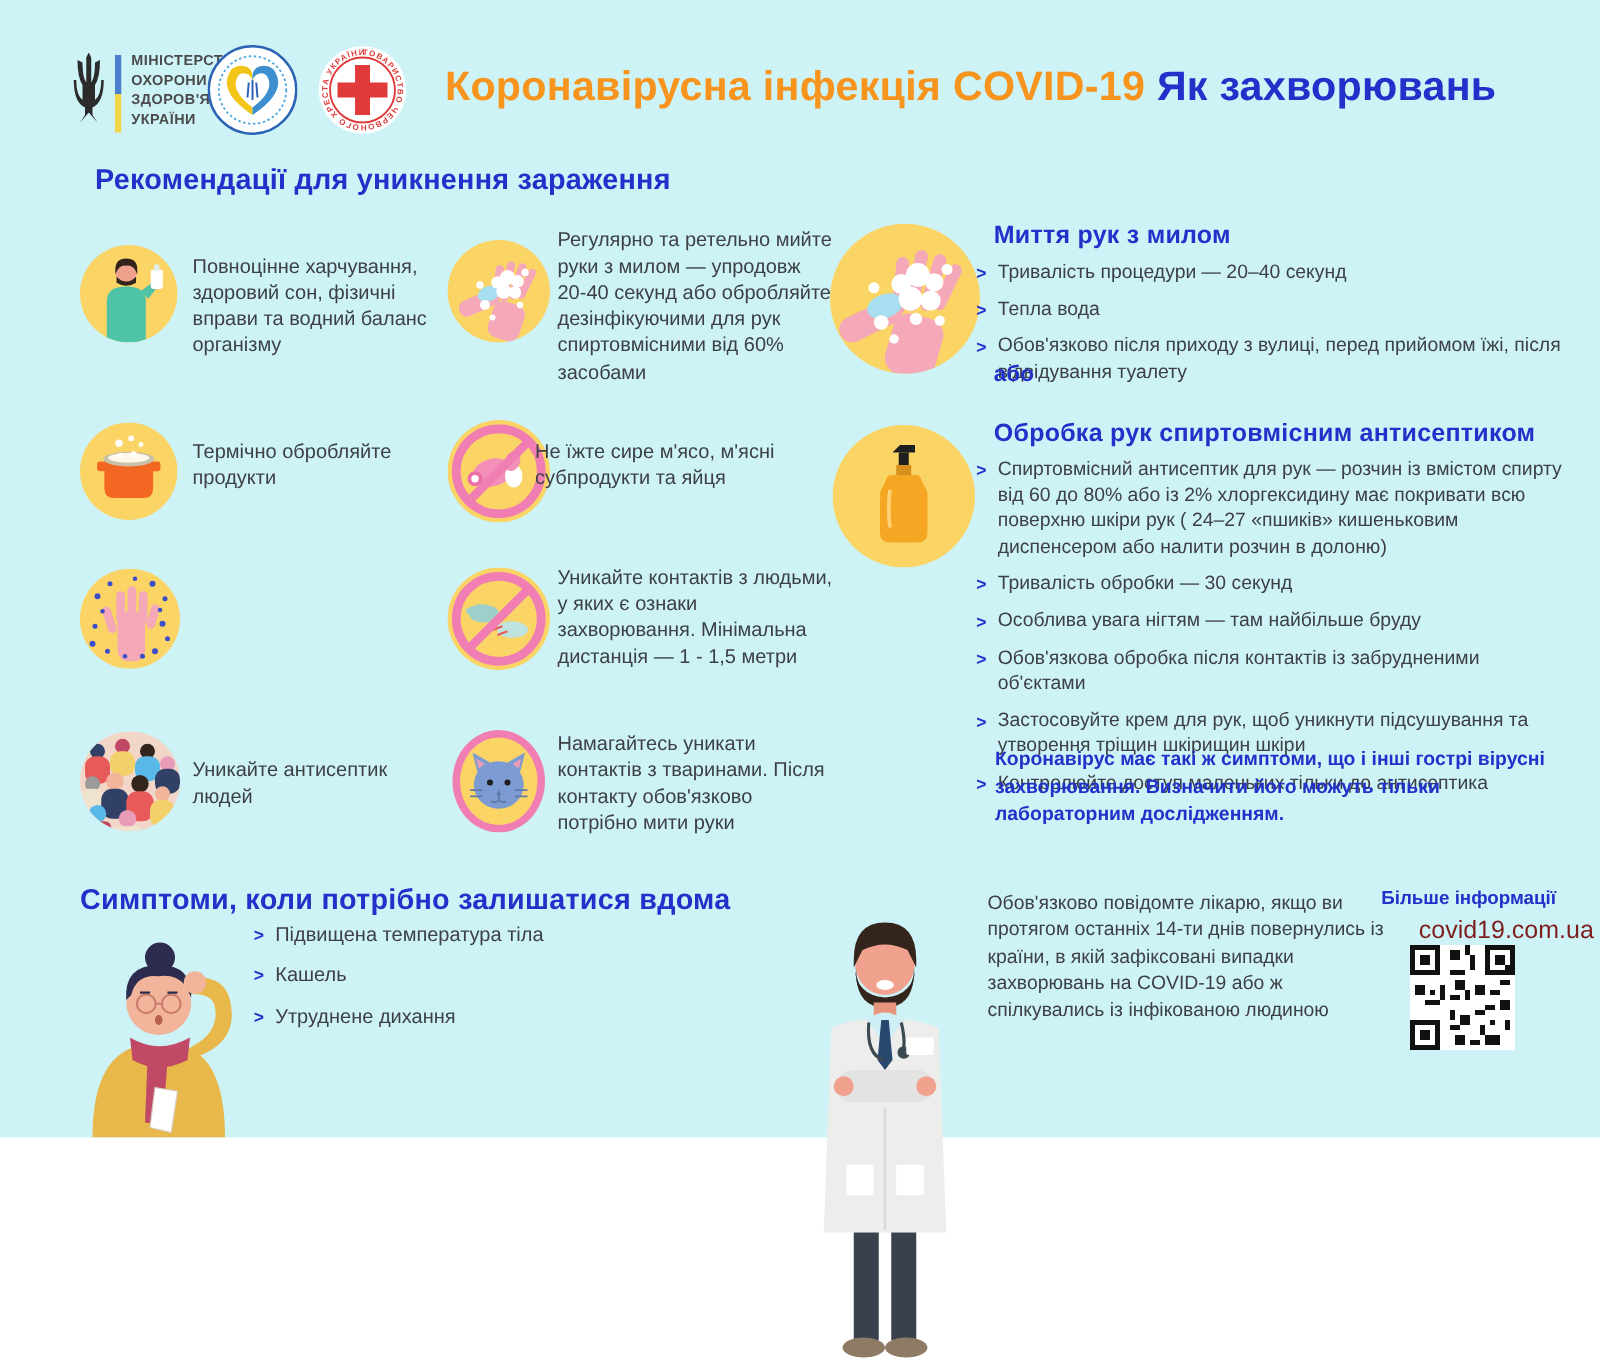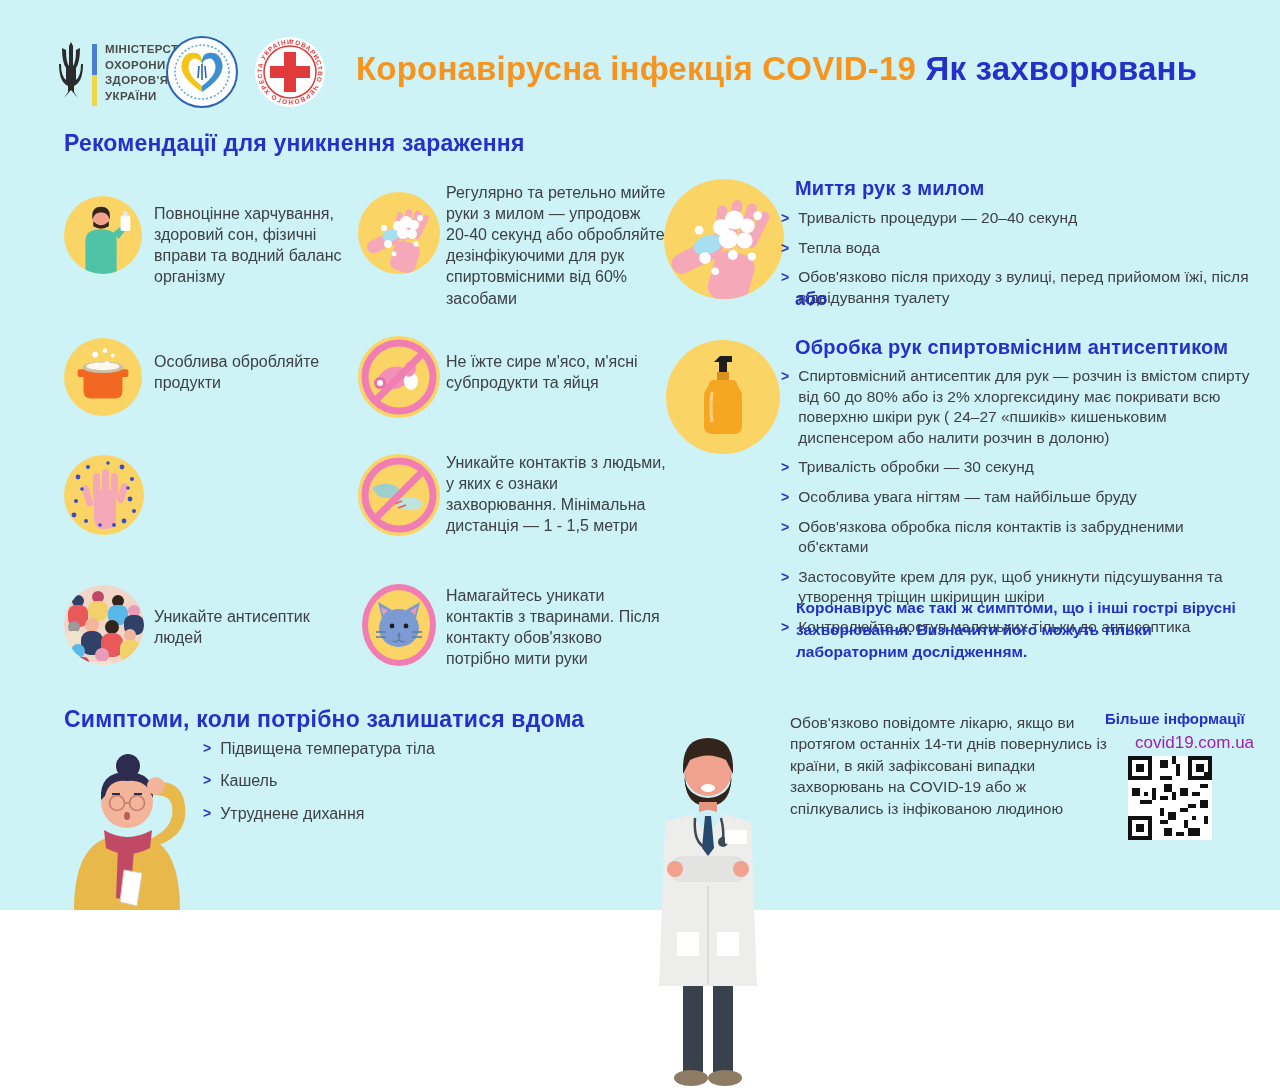--- a/index.html
+++ b/index.html
@@ -21,21 +21,21 @@
   
   .itxt{position:absolute;font-size:16px;color:#3D4045;line-height:1.32;}
   
   .blist{position:absolute;display:flex;flex-direction:column;gap:9px;}
   .bullet{display:flex;gap:9px;align-items:flex-start;}
   .arrow{color:#2231C9;font-weight:800;font-size:14px;line-height:1.45;}
   .btext{font-size:15.5px;color:#3D4045;line-height:1.33;}
   .note{position:absolute;color:#2231C9;font-weight:800;font-size:15.5px;line-height:1.42;}
   .advice{position:absolute;font-size:15.5px;color:#3D4045;line-height:1.38;}
   .info-label{position:absolute;color:#2231C9;font-weight:800;font-size:15px;white-space:nowrap;}
-  .info-url{position:absolute;color:#a21caf;font-size:17px;text-decoration:none;white-space:nowrap;}
+  .info-url{position:absolute;color:#7f1d1d;font-size:20px;text-decoration:none;white-space:nowrap;}
   svg{display:block;}
 </style>
 </head>
 <body>
 
 <div class="poster">
   <div class="footer-band"></div>
 
   <div class="moz-logo">
     <svg width="26" height="60" viewBox="0 0 26 60">
@@ -70,21 +70,21 @@
     <text font-size="6.4" font-weight="bold" fill="#E03A3A" letter-spacing="1">
       <textPath href="#rc-ring">ТОВАРИСТВО ЧЕРВОНОГО ХРЕСТА УКРАЇНИ •</textPath>
     </text>
   </svg>
 
   <div class="title">
     <span class="orange">Коронавірусна інфекція COVID-19</span>
     <span class="blue">Як захворювань</span>
   </div>
 
-  <div class="h1" style="left:64px;top:130px">Рекомендації для уникнення зараження</div>
+  <div class="h1" style="left:76px;top:130px">Рекомендації для уникнення зараження</div>
 
   <svg class="abs" style="left:64px;top:196px" width="78" height="78" viewBox="0 0 80 80">
     <circle cx="40" cy="40" r="40" fill="#FBD466"></circle>
     <clipPath id="c1">
         <circle cx="40" cy="40" r="40"></circle>
       </clipPath>
     <g clip-path="url(#c1)">
       <circle cx="38" cy="22" r="9" fill="#F0A28E"></circle>
       <path d="M29 20 Q29 11 38 11 Q47 11 47 20 L47 24 Q44 16 38 17 Q32 16 29 24 Z" fill="#33241C"></path>
       <path d="M30 26 Q38 34 46 26 L46 31 Q38 36 30 31 Z" fill="#33241C"></path>
@@ -102,21 +102,21 @@
       <circle cx="42" cy="13" r="2.4" fill="#FFFFFF"></circle>
       <circle cx="50" cy="18" r="2" fill="#FFFFFF"></circle>
     <rect x="14" y="32" width="8" height="8" rx="2" fill="#F26822"></rect>
     <rect x="58" y="32" width="8" height="8" rx="2" fill="#F26822"></rect>
     <path d="M20 30 h40 v24 q0 8 -8 8 h-24 q-8 0 -8 -8 Z" fill="#F26822"></path>
     <ellipse cx="40" cy="30" rx="21" ry="6" fill="#C9C2A8"></ellipse>
     <ellipse cx="40" cy="29" rx="17" ry="4" fill="#FFF7EA"></ellipse>
     <circle cx="33" cy="27" r="2" fill="#FFFFFF"></circle>
       <circle cx="44" cy="26" r="2.5" fill="#FFFFFF"></circle>
   </svg>
-  <div class="itxt" style="left:154px;top:351px;width:205px">Особлива обробляйте продукти</div>
+  <div class="itxt" style="left:154px;top:351px;width:205px">Термічно обробляйте продукти</div>
 
   <svg class="abs" style="left:64px;top:455px" width="80" height="80" viewBox="0 0 80 80">
     <circle cx="40" cy="40" r="40" fill="#FBD466"></circle>
     <clipPath id="c2">
         <circle cx="40" cy="40" r="40"></circle>
       </clipPath>
     <g clip-path="url(#c2)">
       <rect x="30" y="34" width="22" height="40" rx="9" fill="#F4A8B8"></rect>
       <rect x="20" y="30" width="7" height="22" rx="3.5" fill="#F4A8B8" transform="rotate(-18 23 41)"></rect>
       <rect x="29" y="18" width="7" height="26" rx="3.5" fill="#F4A8B8"></rect>
@@ -209,21 +209,21 @@
   <svg class="abs" style="left:358px;top:336px" width="82" height="82" viewBox="0 0 82 82">
     <circle cx="41" cy="41" r="41" fill="#FBD466"></circle>
     <ellipse cx="36" cy="42" rx="16" ry="11" fill="#F48FB8" transform="rotate(-14 36 42)"></ellipse>
     <circle cx="22" cy="47" r="6" fill="#E96FA4"></circle>
       <circle cx="22" cy="47" r="3" fill="#FFFFFF"></circle>
     <ellipse cx="53" cy="45" rx="7" ry="9" fill="#FFFFFF"></ellipse>
     <ellipse cx="52" cy="33" rx="6" ry="8" fill="#F48FB8" transform="rotate(20 52 33)"></ellipse>
     <circle cx="41" cy="41" r="34" fill="none" stroke="#F07EB2" stroke-width="7"></circle>
     <line x1="17" y1="65" x2="65" y2="17" stroke="#F07EB2" stroke-width="7"></line>
   </svg>
-  <div class="itxt" style="left:446px;top:351px;width:220px">Не їжте сире м'ясо, м'ясні субпродукти та яйця</div>
+  <div class="itxt" style="left:428px;top:351px;width:220px">Не їжте сире м'ясо, м'ясні субпродукти та яйця</div>
 
   <svg class="abs" style="left:358px;top:454px" width="82" height="82" viewBox="0 0 82 82">
     <circle cx="41" cy="41" r="41" fill="#FBD466"></circle>
     <path d="M14 34 Q26 26 38 32 Q44 36 40 42 Q30 46 20 42 Z" fill="#9ECFCB"></path>
     <path d="M40 46 Q52 40 62 46 Q68 50 60 55 Q48 58 40 53 Z" fill="#BFE3DF"></path>
     <path d="M36 50 l8 -3 M40 54 l8 -3" stroke="#E85A5A" stroke-width="1.6"></path>
     <circle cx="41" cy="41" r="34" fill="none" stroke="#F07EB2" stroke-width="7"></circle>
     <line x1="17" y1="65" x2="65" y2="17" stroke="#F07EB2" stroke-width="7"></line>
   </svg>
   <div class="itxt" style="left:446px;top:452px;width:220px">Уникайте контактів з людьми, у яких є ознаки захворювання. Мінімальна дистанція — 1 - 1,5 метри</div>

